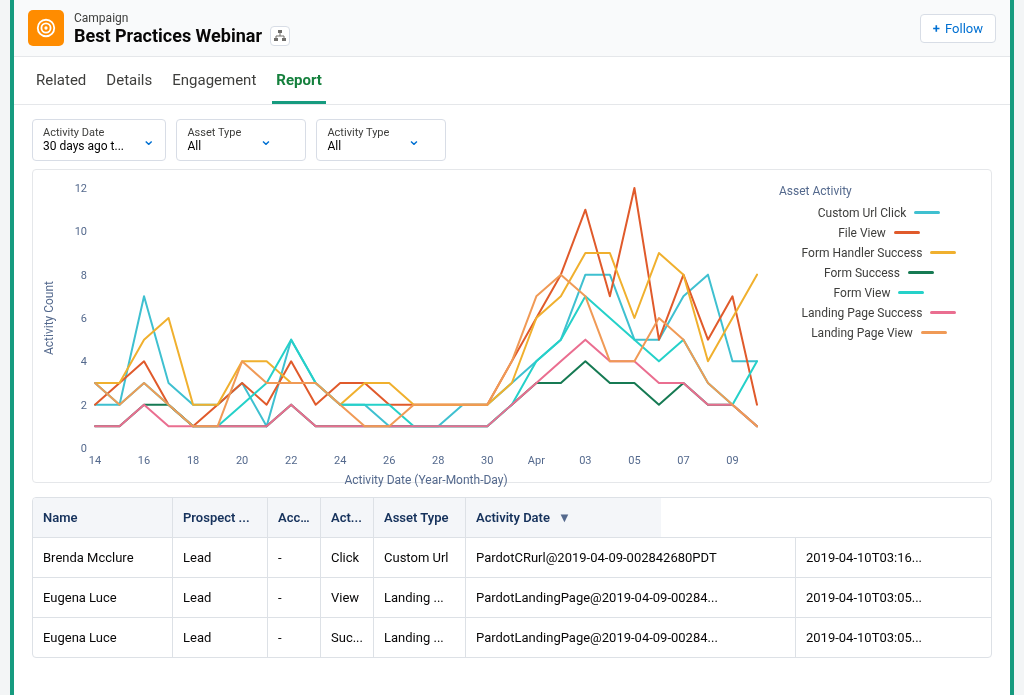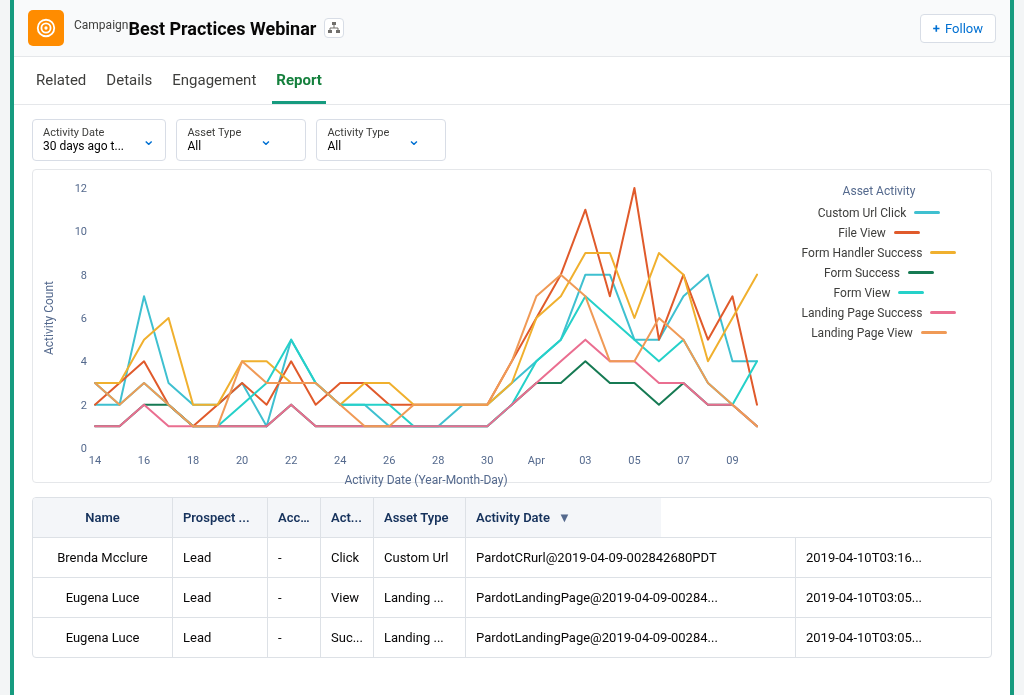--- a/index.html
+++ b/index.html
@@ -1,53 +1,53 @@
 <!DOCTYPE html>
 <html><head>
 <meta charset="utf-8">
 <style>
   * { box-sizing: border-box; font-family: -apple-system, BlinkMacSystemFont, "Segoe UI", Roboto, Helvetica, Arial, sans-serif; }
   body { margin: 0; background: #f3f5f6; width: 1024px; height: 695px; overflow: hidden; }
   .outer { border: 4px solid #169b7f; border-top: none; border-bottom: none; margin: 0 10px; height: 100%; background: #fff; }
   .header-bar { display: flex; align-items: center; padding: 10px 14px; background: #f9fafb; border-bottom: 1px solid #e5e7ea; }
   .record-icon { width: 36px; height: 36px; background: #ff8c00; border-radius: 5px; display: flex; align-items: center; justify-content: center; margin-right: 10px; }
   .record-icon svg { width: 22px; height: 22px; fill: #fff; }
-  .record-title-block { display: flex; flex-direction: row; }
+  .record-title-block { display: flex; flex-direction: column; }
   .record-type { font-size: 12px; color: #3e3e3c; }
-  .record-title { font-size: 18px; font-weight: 700; color: #080707; display: flex; align-items: center; gap: 8px; }
+  .record-title { font-size: 18px; font-weight: 700; color: #080707; display: flex; align-items: flex-end; gap: 8px; }
   .hier-button { display: inline-flex; align-items: center; justify-content: center; width: 20px; height: 20px; border: 1px solid #d8dde6; border-radius: 4px; background: #fff; color: #706e6b; font-size: 11px; cursor: pointer; }
   .header-actions { margin-left: auto; display: flex; gap: 6px; }
   .btn { border: 1px solid #d8dde6; background: #fff; color: #0070d2; padding: 6px 12px; border-radius: 4px; font-size: 13px; display: inline-flex; align-items: center; gap: 5px; cursor: pointer; }
   .tabs { display: flex; gap: 12px; padding: 0 18px; border-bottom: 1px solid #e5e7ea; }
   .tab { padding: 14px 4px 12px; font-size: 15px; color: #3e3e3c; cursor: pointer; border-bottom: 3px solid transparent; }
   .tab.active { color: #15803d; font-weight: 700; border-bottom-color: #169b7f; }
   .content { padding: 14px 18px 22px; }
   .filters { display: flex; gap: 10px; margin-bottom: 8px; }
   .filter-pill { border: 1px solid #d8dde6; border-radius: 4px; padding: 6px 10px; display: flex; align-items: center; gap: 18px; background: #fff; cursor: pointer; min-width: 130px; }
   .filter-text { display: flex; flex-direction: column; line-height: 1.2; }
   .filter-label { font-size: 11px; color: #3e3e3c; }
   .filter-value { font-size: 12px; color: #000000; white-space: nowrap; overflow: hidden; text-overflow: ellipsis; max-width: 100px; }
   .chev { color: #0070d2; }
   .chart-card { border: 1px solid #e5e7ea; border-radius: 4px; margin-bottom: 14px; padding: 8px 12px 4px 4px; }
   .chart-area { display: flex; }
   .chart-svg-wrap { position: relative; width: 730px; height: 300px; }
   .legend { margin-left: auto; width: 200px; font-size: 12px; color: #3e3e3c; padding-top: 6px; }
-  .legend-title { text-align: center; color: #54698d; font-size: 12px; margin-bottom: 8px; }
+  .legend-title { text-align: left; color: #54698d; font-size: 12px; margin-bottom: 8px; }
   .legend-item { display: flex; align-items: center; justify-content: center; gap: 8px; margin-bottom: 6px; }
   .legend-line { width: 26px; height: 3px; border-radius: 2px; }
   .axis-text { font-size: 11px; fill: #54698d; }
   .axis-title { font-size: 12px; fill: #54698d; }
   .table { border: 1px solid #dde1e6; border-radius: 4px; overflow: hidden; }
   .trow { display: flex; border-bottom: 1px solid #dde1e6; }
   .trow:last-child { border-bottom: none; }
   .th, .td { padding: 12px 10px; font-size: 13px; border-right: 1px solid #dde1e6; white-space: nowrap; overflow: hidden; text-overflow: ellipsis; }
   .th:last-child, .td:last-child { border-right: none; }
   .th { background: #f4f6f9; color: #16325c; font-weight: 600; }
   .td { color: #080707; }
-  .c-name { width: 140px; text-align: center; }
+  .c-name { width: 140px; }
   .c-prospect { width: 95px; }
   .c-acc { width: 53px; }
   .c-act { width: 53px; }
   .c-asset-type { width: 92px; }
   .c-asset-name { flex: 1; }
   .c-date { width: 195px; display: flex; align-items: center; gap: 8px; }
   .sort-caret { color: #54698d; }
 </style>
 </head>
 <body>

